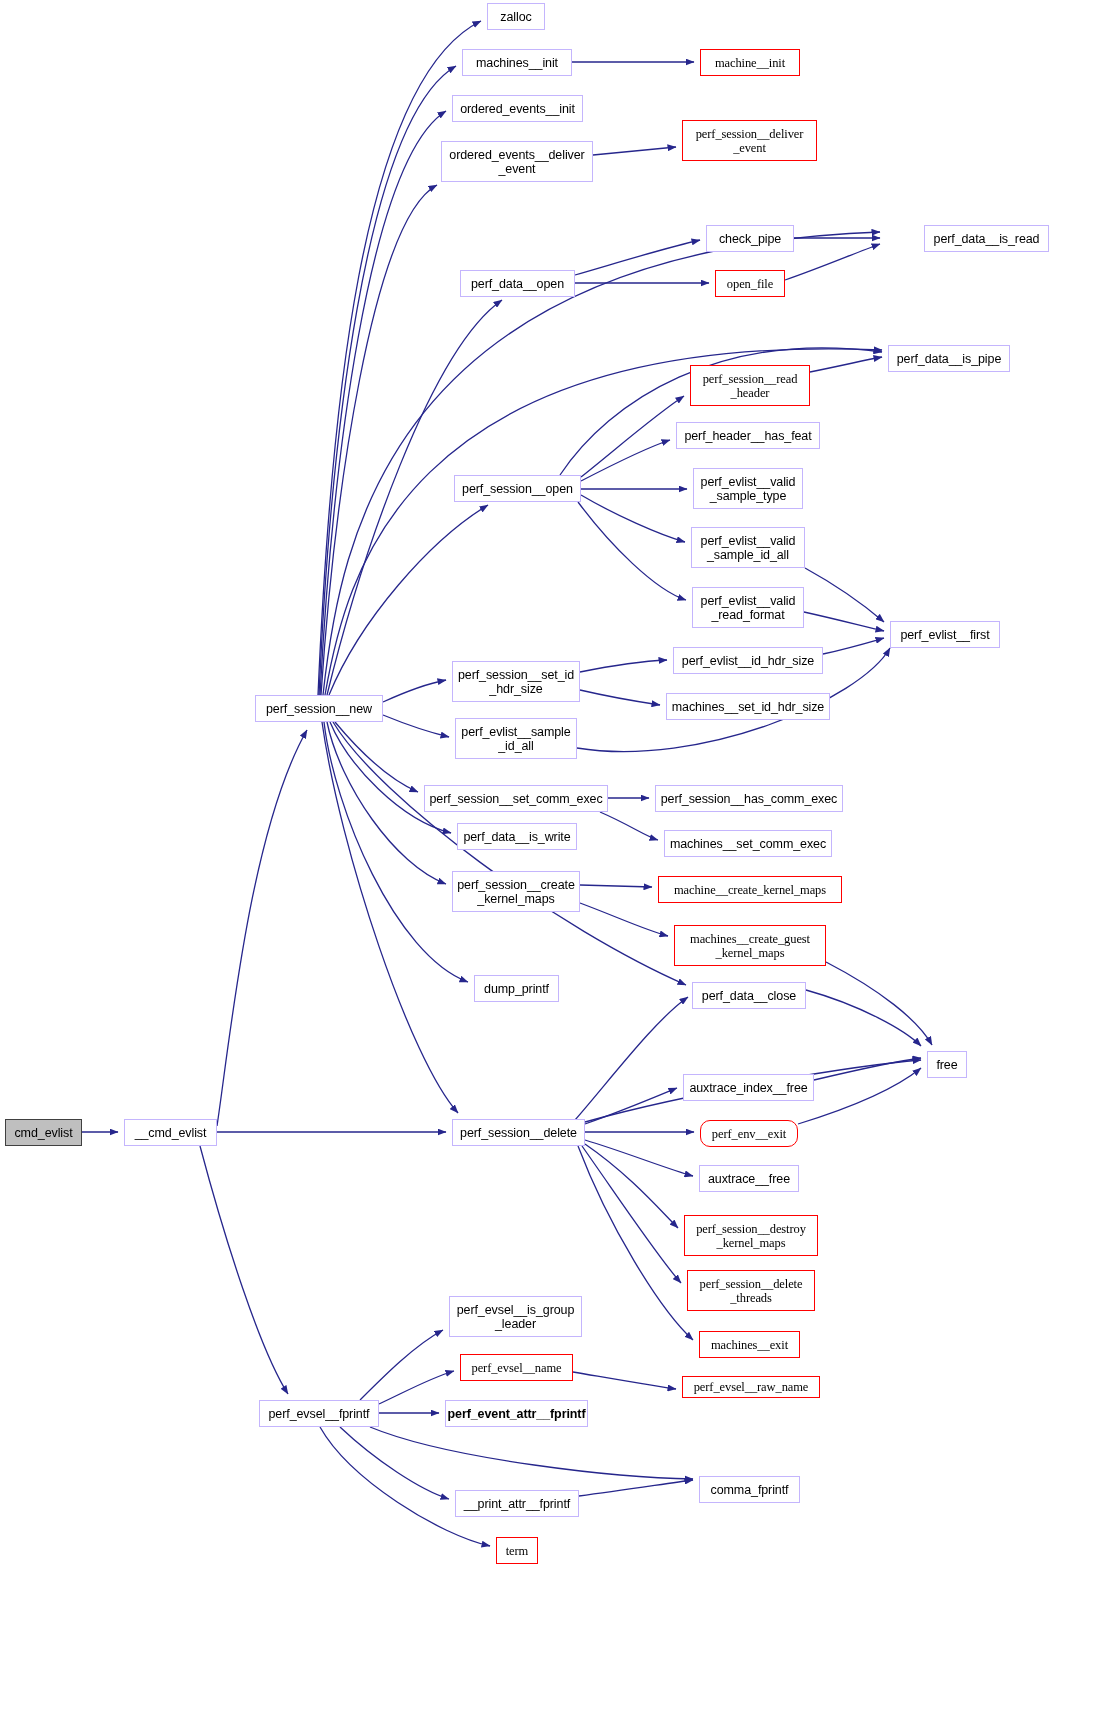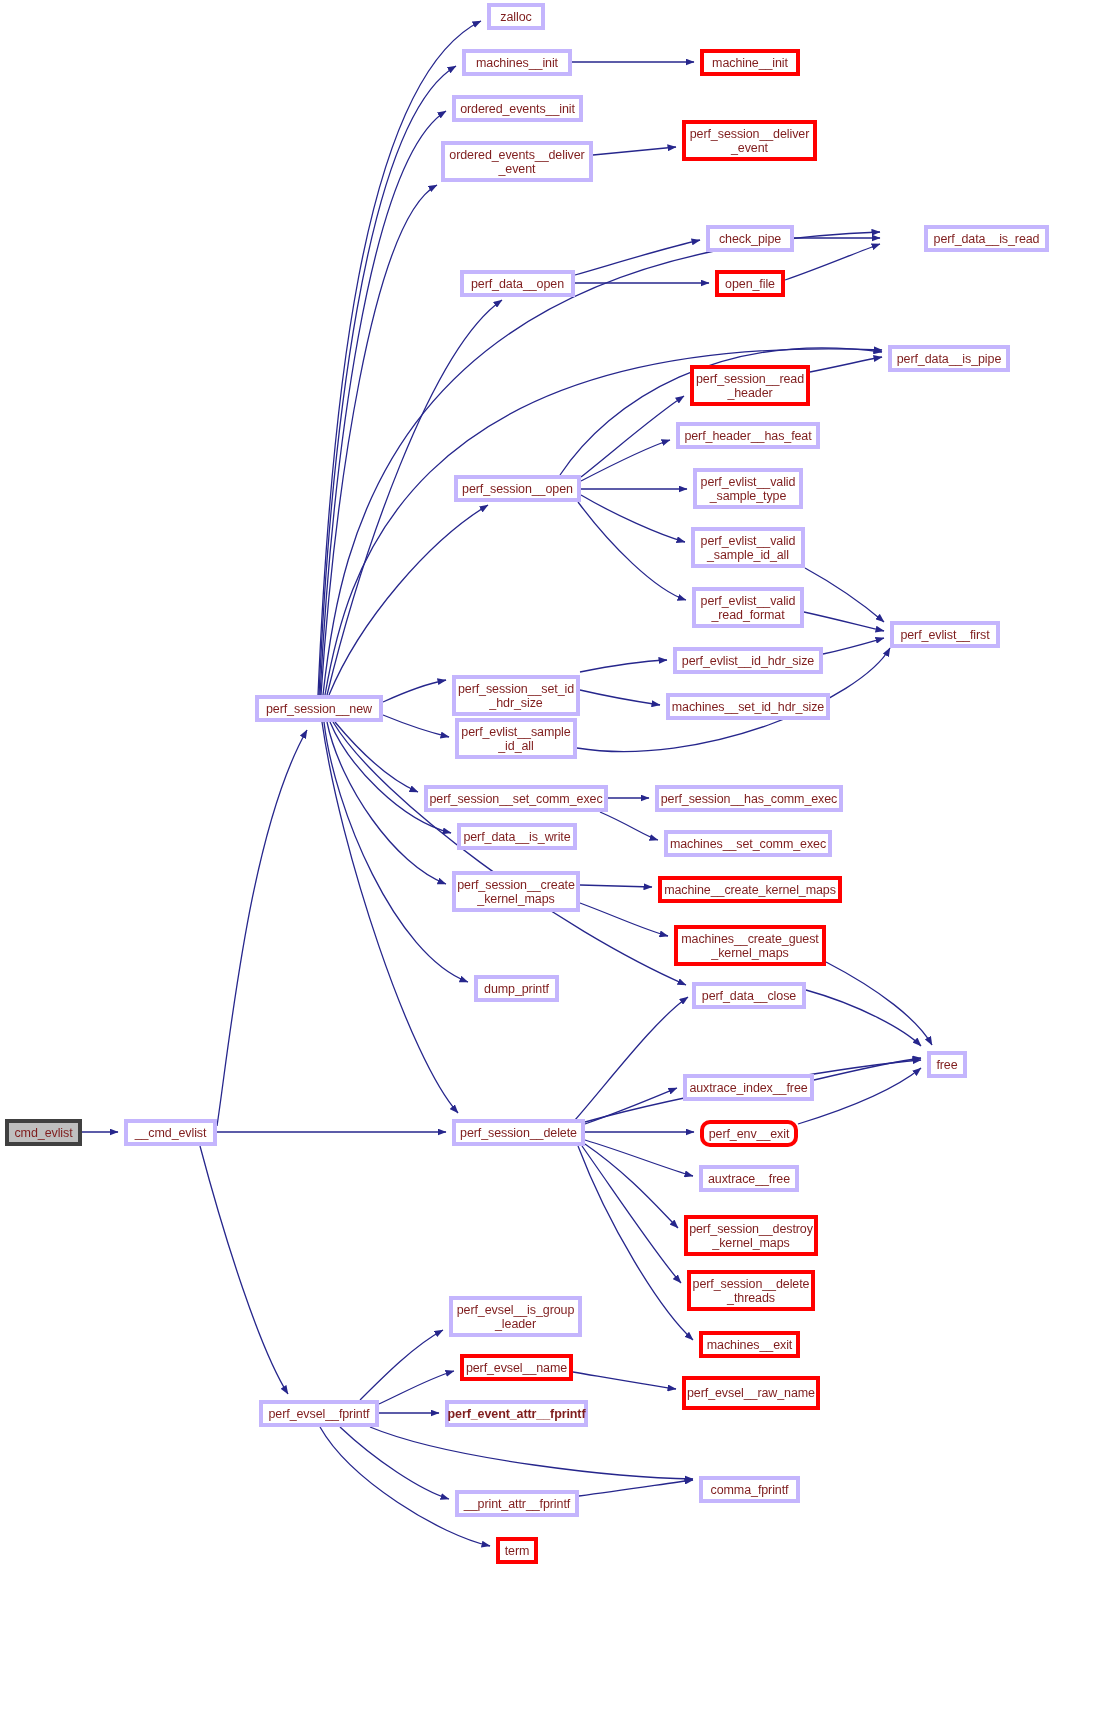--- a/index.html
+++ b/index.html
@@ -26,30 +26,31 @@
     pointer-events: none;
   }
   .node {
     position: absolute;
     box-sizing: border-box;
     display: flex;
     align-items: center;
     justify-content: center;
     text-align: center;
     background: #ffffff;
-    border: 4px solid #c4b5fd;
-    color: #7f1d1d;
+    border: 1px solid #c4b5fd;
+    color: #000000;
     font-size: 12.5px;
     line-height: 14px;
     letter-spacing: -0.1px;
     white-space: pre;
     z-index: 5;
   }
   .node.red {
     border-color: #ff0000;
+    font-family: Liberation Serif, serif;
   }
   .node.root {
     background: #bfbfbf;
     border-color: #404040;
   }
 </style>
 </head>
 <body>
 
 <div id="graph">
@@ -146,21 +147,21 @@
 _header</div>
       <div class="node" style="left: 676px; top: 422px; width: 144px; height: 27px;">perf_header__has_feat</div>
       <div class="node" style="left: 454px; top: 475px; width: 127px; height: 27px;">perf_session__open</div>
       <div class="node" style="left: 693px; top: 468px; width: 110px; height: 41px;">perf_evlist__valid
 _sample_type</div>
       <div class="node" style="left: 691px; top: 527px; width: 114px; height: 41px;">perf_evlist__valid
 _sample_id_all</div>
       <div class="node" style="left: 692px; top: 587px; width: 112px; height: 41px;">perf_evlist__valid
 _read_format</div>
       <div class="node" style="left: 890px; top: 621px; width: 110px; height: 27px;">perf_evlist__first</div>
-      <div class="node" style="left: 452px; top: 661px; width: 128px; height: 41px; margin-top: 14px;">perf_session__set_id
+      <div class="node" style="left: 452px; top: 661px; width: 128px; height: 41px;">perf_session__set_id
 _hdr_size</div>
       <div class="node" style="left: 673px; top: 647px; width: 150px; height: 27px;">perf_evlist__id_hdr_size</div>
       <div class="node" style="left: 666px; top: 693px; width: 164px; height: 27px;">machines__set_id_hdr_size</div>
       <div class="node" style="left: 455px; top: 718px; width: 122px; height: 41px;">perf_evlist__sample
 _id_all</div>
       <div class="node" style="left: 424px; top: 785px; width: 184px; height: 27px;">perf_session__set_comm_exec</div>
       <div class="node" style="left: 655px; top: 785px; width: 188px; height: 27px;">perf_session__has_comm_exec</div>
       <div class="node" style="left: 457px; top: 823px; width: 120px; height: 27px;">perf_data__is_write</div>
       <div class="node" style="left: 664px; top: 830px; width: 168px; height: 27px;">machines__set_comm_exec</div>
       <div class="node" style="left: 452px; top: 871px; width: 128px; height: 41px;">perf_session__create
@@ -176,20 +177,20 @@
       <div class="node red" style="left: 700px; top: 1120px; width: 98px; height: 27px; border-radius: 10px;">perf_env__exit</div>
       <div class="node" style="left: 699px; top: 1165px; width: 100px; height: 27px;">auxtrace__free</div>
       <div class="node red" style="left: 684px; top: 1215px; width: 134px; height: 41px;">perf_session__destroy
 _kernel_maps</div>
       <div class="node red" style="left: 687px; top: 1270px; width: 128px; height: 41px;">perf_session__delete
 _threads</div>
       <div class="node red" style="left: 699px; top: 1331px; width: 101px; height: 27px;">machines__exit</div>
       <div class="node" style="left: 449px; top: 1296px; width: 133px; height: 41px;">perf_evsel__is_group
 _leader</div>
       <div class="node red" style="left: 460px; top: 1354px; width: 113px; height: 27px;">perf_evsel__name</div>
-      <div class="node red" style="left: 682px; top: 1376px; width: 138px; height: 34px;">perf_evsel__raw_name</div>
+      <div class="node red" style="left: 682px; top: 1376px; width: 138px; height: 22px;">perf_evsel__raw_name</div>
       <div class="node" style="left: 259px; top: 1400px; width: 120px; height: 27px;">perf_evsel__fprintf</div>
       <div class="node" style="left: 445px; top: 1400px; width: 143px; height: 27px; font-weight: bold;">perf_event_attr__fprintf</div>
       <div class="node" style="left: 699px; top: 1468px; width: 101px; height: 27px; margin-top: 8px;">comma_fprintf</div>
       <div class="node" style="left: 455px; top: 1490px; width: 124px; height: 27px;">__print_attr__fprintf</div>
       <div class="node red" style="left: 496px; top: 1537px; width: 42px; height: 27px;">term</div>
     </div>
 </div>
 
 </body></html>

